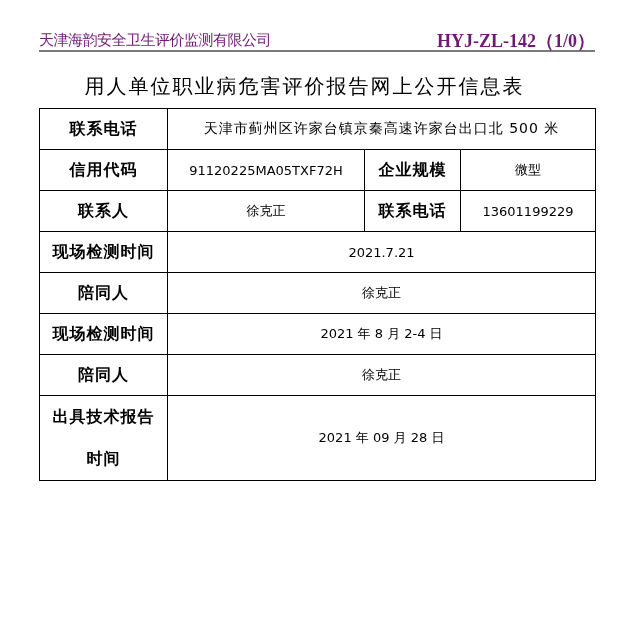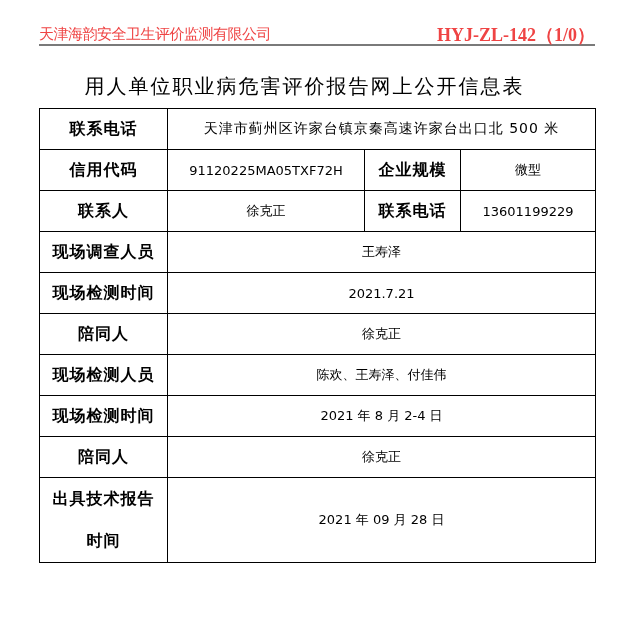--- a/index.html
+++ b/index.html
@@ -11,25 +11,25 @@
       width: 633px;
       height: 636px;
       position: relative;
       overflow: hidden;
       font-family: "DejaVu Serif", "Liberation Serif", serif;
       color: #000;
     }
     .doc-header {
       position: absolute;
       left: 39px;
-      top: 24px;
+      top: 30px;
       width: 556px;
       height: 20px;
       border-bottom: 2px solid #7a7a7a;
-      color: #ef4444;
+      color: #701a75;
     }
     .doc-header .company {
       position: absolute;
       left: 0;
       top: 0;
       font-size: 15px;
       line-height: 20px;
       font-family: "DejaVu Sans", "Liberation Sans", sans-serif;
       letter-spacing: -0.5px;
     }
@@ -115,34 +115,26 @@
     <td class="label">企业规模</td>
     <td>微型</td>
   </tr>
   <tr>
     <td class="label">联系人</td>
     <td>徐克正</td>
     <td class="label">联系电话</td>
     <td>13601199229</td>
   </tr>
   <tr>
-    <td class="label">现场调查人员</td>
-    <td colspan="3">王寿泽</td>
-  </tr>
-  <tr>
     <td class="label">现场检测时间</td>
     <td colspan="3">2021.7.21</td>
   </tr>
   <tr>
     <td class="label">陪同人</td>
     <td colspan="3">徐克正</td>
-  </tr>
-  <tr>
-    <td class="label">现场检测人员</td>
-    <td colspan="3">陈欢、王寿泽、付佳伟</td>
   </tr>
   <tr>
     <td class="label">现场检测时间</td>
     <td colspan="3">2021 年 8 月 2-4 日</td>
   </tr>
   <tr>
     <td class="label">陪同人</td>
     <td colspan="3">徐克正</td>
   </tr>
   <tr>

